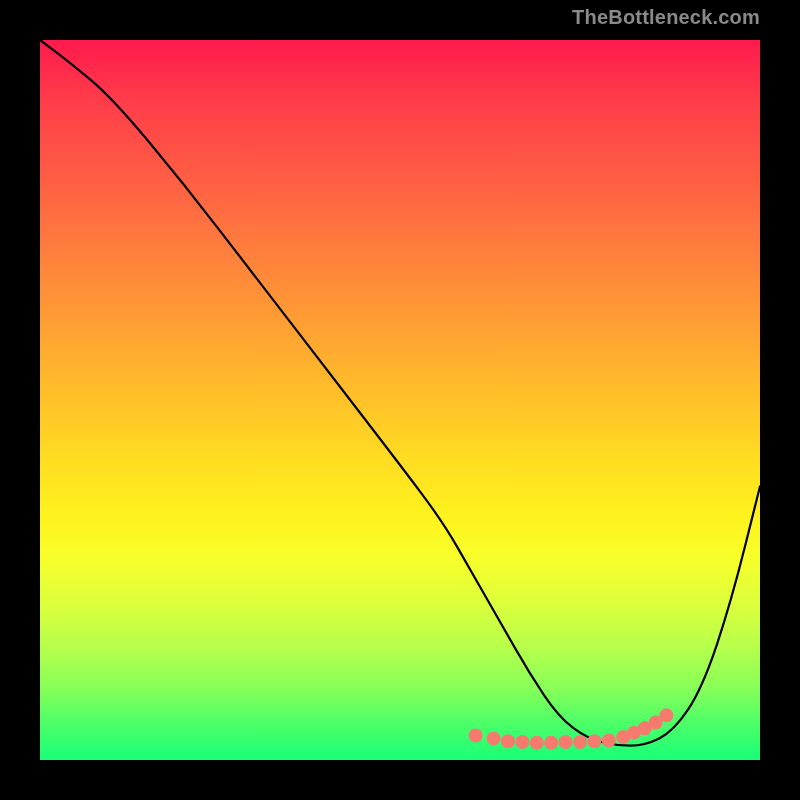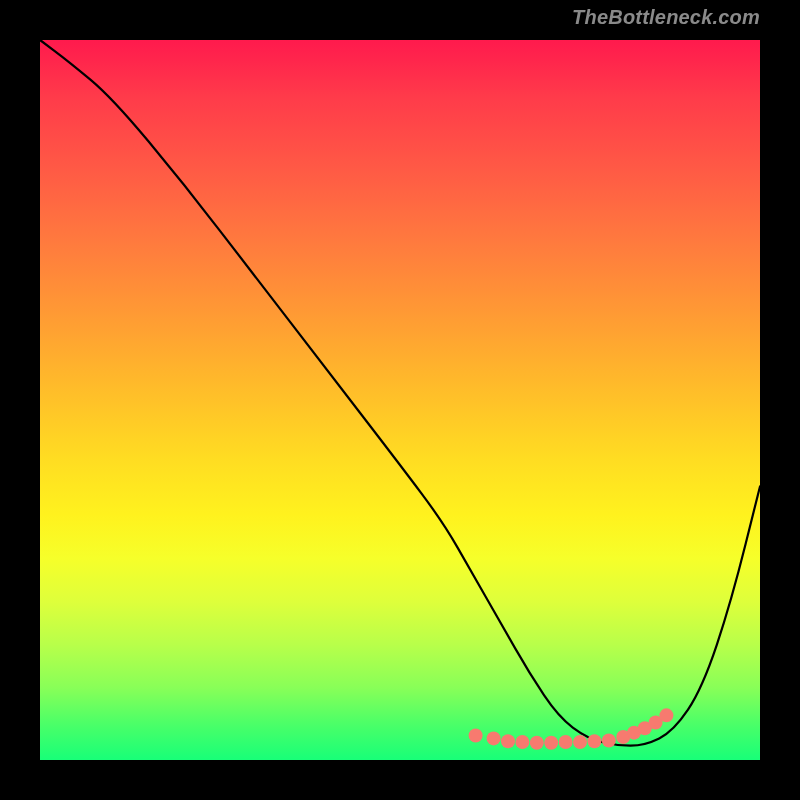--- a/index.html
+++ b/index.html
@@ -9,21 +9,20 @@
     height: 800px;
     background: #000;
     overflow: hidden;
     font-family: Arial, Helvetica, sans-serif;
   }
   .frame {
     position: relative;
     width: 800px;
     height: 800px;
     background: #000;
-    font-style: italic;
   }
   .plot-area {
     position: absolute;
     left: 40px;
     top: 40px;
     width: 720px;
     height: 720px;
     
     background: linear-gradient(to bottom,
       #ff1a4d 0%,

